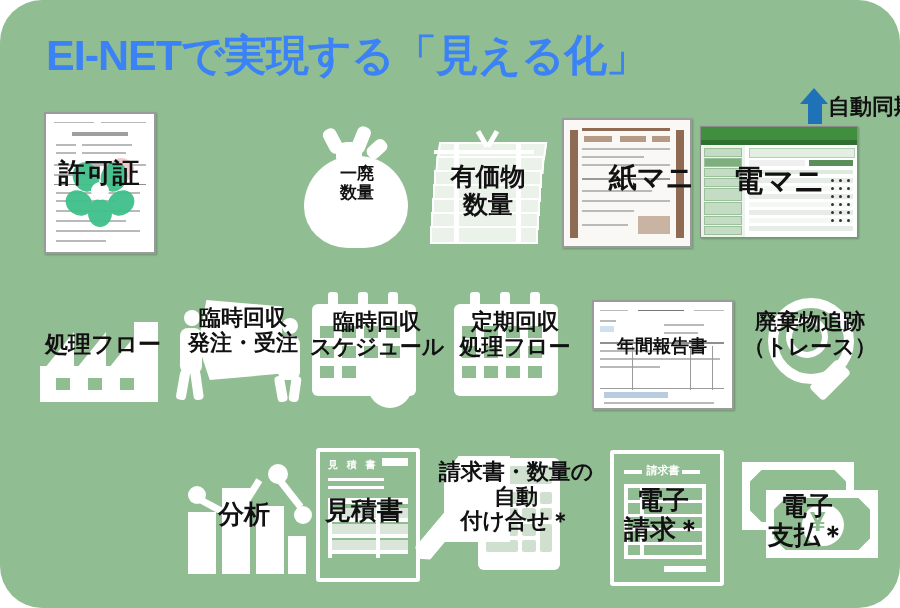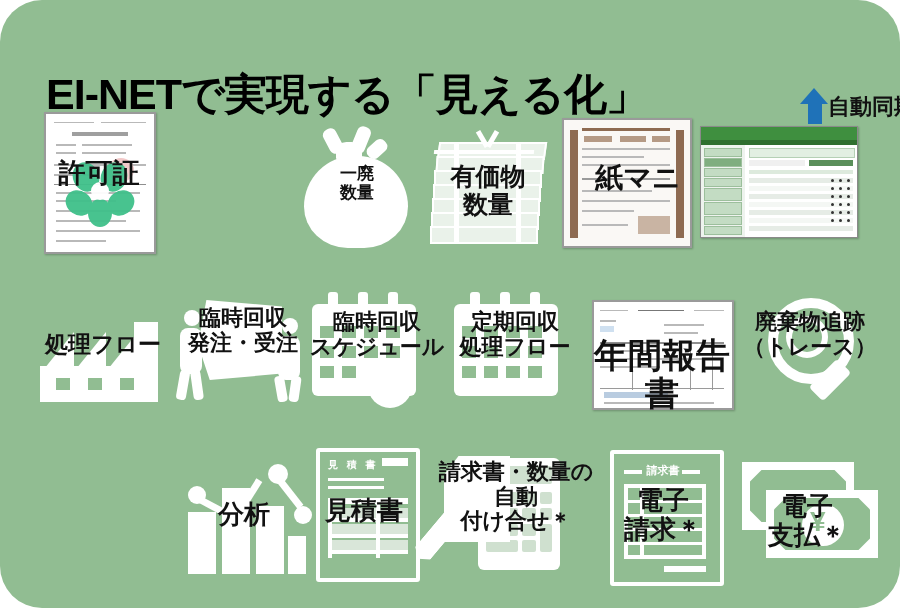--- a/index.html
+++ b/index.html
@@ -7,23 +7,23 @@
        font-family:"Liberation Sans","DejaVu Sans",sans-serif;}
 
   #stage{position:relative;width:900px;height:608px;background:#ffffff;}
 
   .panel{position:absolute;left:0;top:0;width:900px;height:608px;
          background:#91bd92;border-radius:42px;}
 
   .abs{position:absolute;}
 
   
-  .title{left:46px;top:24px;width:620px;height:62px;color:#000000;
+  .title{left:46px;top:24px;width:620px;height:62px;color:#3b82f6;
          font-size:43px;font-weight:bold;letter-spacing:-1px;line-height:62px;
-         white-space:nowrap;margin-top:39px;}
+         white-space:nowrap;}
 
   
   .cyl{left:786px;top:20px;width:96px;height:70px;}
   .cyl .body{position:absolute;left:6px;top:12px;width:84px;height:52px;
              border-left:5px solid #fff;border-right:5px solid #fff;}
   .cyl .top{position:absolute;left:6px;top:2px;width:74px;height:22px;
             border:5px solid #fff;border-radius:50%;}
   .cyl .bot{position:absolute;left:6px;top:44px;width:74px;height:22px;
             border:5px solid #fff;border-radius:50%;border-top-color:transparent;}
   .cyl .lbl{position:absolute;left:0;top:26px;width:96px;text-align:center;
@@ -183,21 +183,21 @@
       <div class="band" style="left:30px;top:24px;width:5px;height:98px;"></div>
       <div class="band" style="left:92px;top:22px;width:5px;height:100px;"></div>
       <div class="band" style="left:10px;top:30px;width:100px;height:4px;transform:skewX(-6deg);"></div>
       <div class="wh" style="left:56px;top:10px;width:5px;height:18px;transform:rotate(-30deg);"></div>
       <div class="wh" style="left:66px;top:10px;width:5px;height:18px;transform:rotate(30deg);"></div>
     </div>
     <div class="cap" style="top:42px;font-size:25px;">有価物
 数量</div>
   </div>
 
-  <div class="abs cell" style="left:562px;top:118px;width:152px;height:128px;">
+  <div class="abs cell" style="left:562px;top:118px;width:152px;height:128px;padding-left:27px;">
     <div class="doc" style="left:0;top:0;width:126px;height:126px;background:#faf8f5;">
       <div class="blk" style="left:6px;top:10px;width:8px;height:108px;background:#8e6b52;"></div>
       <div class="blk" style="left:112px;top:10px;width:8px;height:108px;background:#8e6b52;"></div>
       <div class="ln" style="left:18px;top:8px;width:88px;height:3px;background:#8e6b52;"></div>
       <div class="blk" style="left:20px;top:16px;width:28px;height:6px;background:#b59a85;"></div>
       <div class="blk" style="left:56px;top:16px;width:26px;height:6px;background:#b59a85;"></div>
       <div class="blk" style="left:88px;top:16px;width:18px;height:6px;background:#b59a85;"></div>
       <div class="ln" style="left:18px;top:28px;width:88px;"></div>
       <div class="ln" style="left:18px;top:36px;width:62px;"></div>
       <div class="ln" style="left:18px;top:44px;width:88px;"></div>
@@ -250,20 +250,21 @@
           <div class="dot" style="left:94px;top:58px;"></div>
           <div class="dot" style="left:102px;top:58px;"></div>
         <div class="dot" style="left:86px;top:66px;"></div>
           <div class="dot" style="left:94px;top:66px;"></div>
           <div class="dot" style="left:102px;top:66px;"></div>
         <div class="dot" style="left:86px;top:74px;"></div>
           <div class="dot" style="left:94px;top:74px;"></div>
           <div class="dot" style="left:102px;top:74px;"></div>
       </div>
     </div>
+    <div class="cap" style="top:38px;font-size:30px;">電マニ</div>
   </div>
 
   <div class="abs cell" style="left:40px;top:300px;width:126px;height:102px;">
     <div>
       <div class="wh" style="left:0;top:66px;width:118px;height:36px;"></div>
       <div class="wh" style="left:94px;top:22px;width:24px;height:52px;"></div>
       <div class="tri" style="left:0;top:32px;border-width:0 0 42px 34px;border-color:transparent transparent #fff transparent;"></div>
       <div class="tri" style="left:32px;top:32px;border-width:0 0 42px 34px;border-color:transparent transparent #fff transparent;"></div>
       <div class="tri" style="left:64px;top:32px;border-width:0 0 42px 34px;border-color:transparent transparent #fff transparent;"></div>
       <div class="abs" style="left:16px;top:78px;width:14px;height:12px;background:#91bd92;"></div>
@@ -347,21 +348,21 @@
       <div class="ln" style="left:6px;top:48px;width:60px;"></div>
       <div class="ln" style="left:6px;top:56px;width:120px;"></div>
       <div class="ln" style="left:6px;top:64px;width:60px;"></div>
       <div class="abs" style="left:38px;top:44px;width:1px;height:44px;background:#9a9a9a;"></div>
       <div class="abs" style="left:96px;top:44px;width:1px;height:44px;background:#9a9a9a;"></div>
       <div class="abs" style="left:118px;top:44px;width:1px;height:44px;background:#9a9a9a;"></div>
       <div class="ln" style="left:6px;top:86px;width:124px;height:1px;background:#9a9a9a;"></div>
       <div class="blk" style="left:10px;top:90px;width:64px;height:6px;background:#b9cce0;"></div>
       <div class="ln" style="left:10px;top:100px;width:110px;"></div>
     </div>
-    <div class="cap" style="top:36px;font-size:34px;">年間報告書</div>
+    <div class="cap" style="top:36px;font-size:18px;">年間報告書</div>
   </div>
 
   <div class="abs cell" style="left:742px;top:292px;width:136px;height:112px;">
     <div>
       <div class="mag-ring" style="left:26px;top:6px;width:66px;height:66px;"></div>
       <div class="mag-ring" style="left:44px;top:24px;width:30px;height:30px;border-width:6px;"></div>
       <div class="mag-handle" style="left:78px;top:68px;width:20px;height:40px;border-radius:4px;"></div>
     </div>
     <div class="cap" style="top:18px;font-size:22px;">廃棄物追跡
 （トレース）</div>

